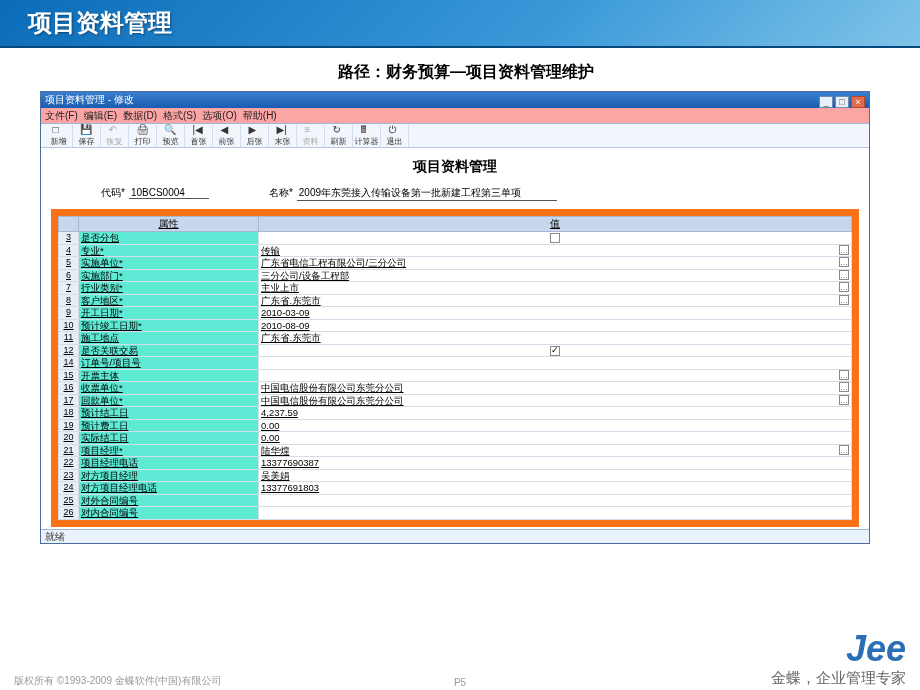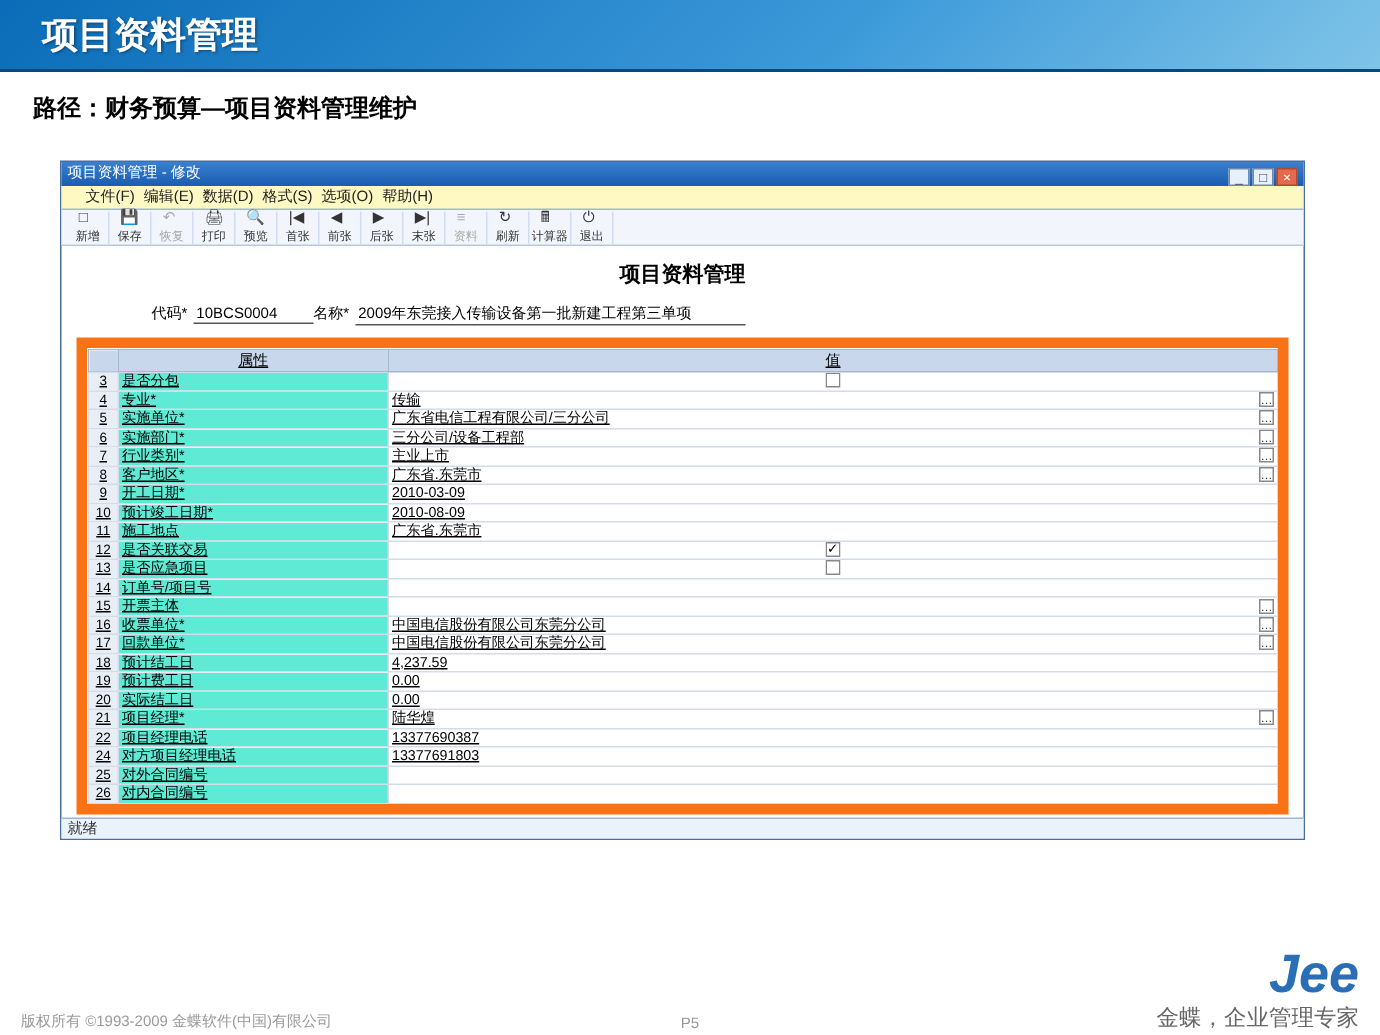--- a/index.html
+++ b/index.html
@@ -1,34 +1,34 @@
 <!DOCTYPE html>
 <html><head>
 <meta charset="utf-8">
 <style>
 * { box-sizing: border-box; margin: 0; padding: 0; }
 body { font-family: "Microsoft YaHei", SimSun, Arial, sans-serif; font-size: 12px; background: #fff; width: 920px; height: 690px; position: relative; overflow: hidden; }
 .slide-header { height: 48px; background: linear-gradient(135deg, #0a6cb8 0%, #3b99d9 60%, #7fc4e8 100%); color: #fff; display: flex; align-items: center; padding-left: 28px; border-bottom: 2px solid #08497d; }
 .slide-header h1 { font-size: 24px; font-weight: bold; text-shadow: 1px 1px 2px rgba(0,0,0,.4); }
 .body-wrap { padding: 14px 10px 0 10px; }
-.path-text { font-size: 16px; font-weight: bold; color: #000; margin: 0 0 24px 12px; }
+.path-text { font-size: 16px; font-weight: bold; color: #000; margin: 0 0 8px 12px; text-align: center; }
 .app-window { border: 1px solid #4a6e9b; background: #fff; width: 830px; margin-left: 30px; position: relative; font-size: 11px; }
 .titlebar { background: linear-gradient(#3a7fd0,#1a5db0); color: #fff; height: 16px; line-height: 16px; padding: 0 4px; display: flex; justify-content: space-between; align-items: flex-end; font-size: 10px; }
 .titlebar .win-btns { display: flex; gap: 2px; }
 .titlebar .win-btns span { display: inline-block; width: 14px; height: 12px; background: #e8f0fa; border: 1px solid #6e8ab0; text-align: center; line-height: 10px; font-size: 9px; color: #445; cursor: pointer; }
 .titlebar .win-btns span.close { background: #e36a4a; color: #fff; border-color: #b04a2a; }
-.menubar { background: #fef9c3; border-bottom: 1px solid #9fb8d8; height: 16px; line-height: 15px; padding-left: 16px; font-size: 10px; color: #222; }
+.menubar { background: #fca5a5; border-bottom: 1px solid #9fb8d8; height: 16px; line-height: 15px; padding-left: 4px; font-size: 10px; color: #222; }
 .menubar span { margin-right: 6px; cursor: pointer; }
 .toolbar { background: #f2f6fc; border-bottom: 1px solid #b8c8e0; height: 24px; display: flex; align-items: center; padding: 0 4px; gap: 0; }
 .tb-btn { display: flex; flex-direction: column; align-items: center; width: 28px; height: 22px; font-size: 8px; color: #333; border-right: 1px solid #d0dcef; cursor: pointer; justify-content: center; }
 .tb-btn.disabled { color: #a8a8a8; }
 .tb-btn .ic { width: 12px; height: 10px; margin-bottom: 1px; font-size: 10px; line-height: 10px; }
 .content { padding: 6px 10px 2px 10px; }
 .main-title { text-align: center; font-size: 14px; font-weight: bold; margin: 4px 0 10px 0; }
-.top-fields { display: flex; margin: 0 0 8px 50px; font-size: 10px; }
+.top-fields { display: flex; gap: 60px; margin: 0 0 8px 50px; font-size: 10px; }
 .top-fields .fld { display: flex; align-items: baseline; }
 .top-fields .fld label { margin-right: 4px; }
 .top-fields .fld .val { display: inline-block; border-bottom: 1px solid #555; min-width: 80px; padding: 0 2px; }
 .table-box { height: 318px; overflow-y: scroll; border: 7px solid #f97316; background: #fff; text-decoration: underline; }
 table { border-collapse: collapse; width: 100%; font-size: 9.5px; }
 th { background: #c8d7ec; border: 1px solid #a6b8d0; height: 14px; font-weight: normal; font-size: 10px; position: sticky; top: 0; }
 td { border: 1px solid #d4dce8; height: 11.5px; line-height: 11.5px; padding: 0 2px; white-space: nowrap; overflow: hidden; }
 td.num { background: #e8eef6; text-align: center; width: 20px; font-size: 9px; }
 td.attr { background: #5eead4; width: 180px; font-size: 9.5px; }
 td.val { background: #fff; font-size: 9.5px; }
@@ -187,25 +187,20 @@
                 <td class="num">11</td>
                 <td class="attr">施工地点</td>
                 <td class="val">广东省.东莞市</td>
               </tr>
               <tr>
                 <td class="num">12</td>
                 <td class="attr">是否关联交易</td>
                 <td class="val" style="text-align: center;"><span class="chk on"></span></td>
               </tr>
               <tr>
-                <td class="num">13</td>
-                <td class="attr">是否应急项目</td>
-                <td class="val" style="text-align: center;"><span class="chk"></span></td>
-              </tr>
-              <tr>
                 <td class="num">14</td>
                 <td class="attr">订单号/项目号</td>
                 <td class="val"></td>
               </tr>
               <tr>
                 <td class="num">15</td>
                 <td class="attr">开票主体</td>
                 <td class="val">
                   <span class="dd-ic">…</span>
                 </td>
@@ -237,20 +232,25 @@
               </tr>
               <tr>
                 <td class="num">21</td>
                 <td class="attr">项目经理*</td>
                 <td class="val">陆华煌<span class="dd-ic">…</span></td>
               </tr>
               <tr>
                 <td class="num">22</td>
                 <td class="attr">项目经理电话</td>
                 <td class="val">13377690387</td>
+              </tr>
+              <tr>
+                <td class="num">23</td>
+                <td class="attr">对方项目经理</td>
+                <td class="val">吴美娟</td>
               </tr>
               <tr>
                 <td class="num">24</td>
                 <td class="attr">对方项目经理电话</td>
                 <td class="val">13377691803</td>
               </tr>
               <tr>
                 <td class="num">25</td>
                 <td class="attr">对外合同编号</td>
                 <td class="val"></td>

